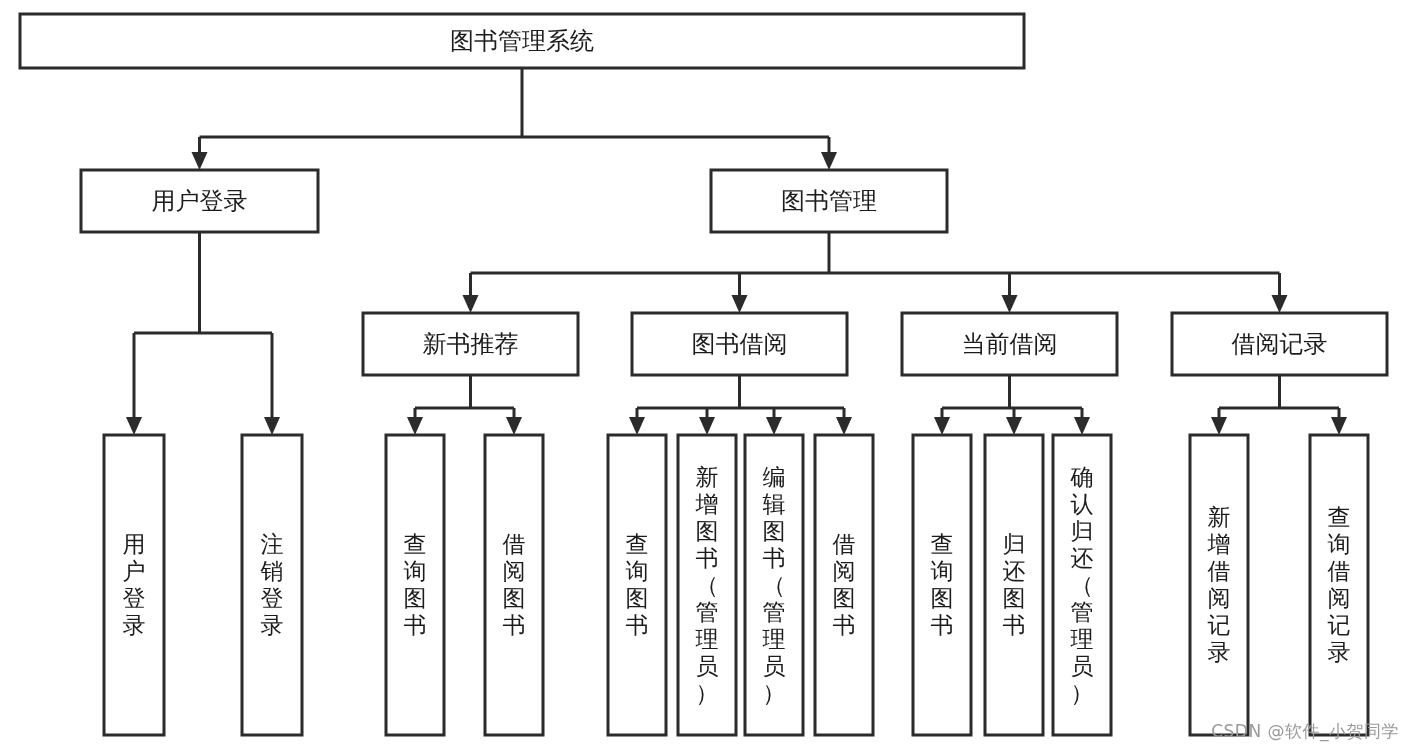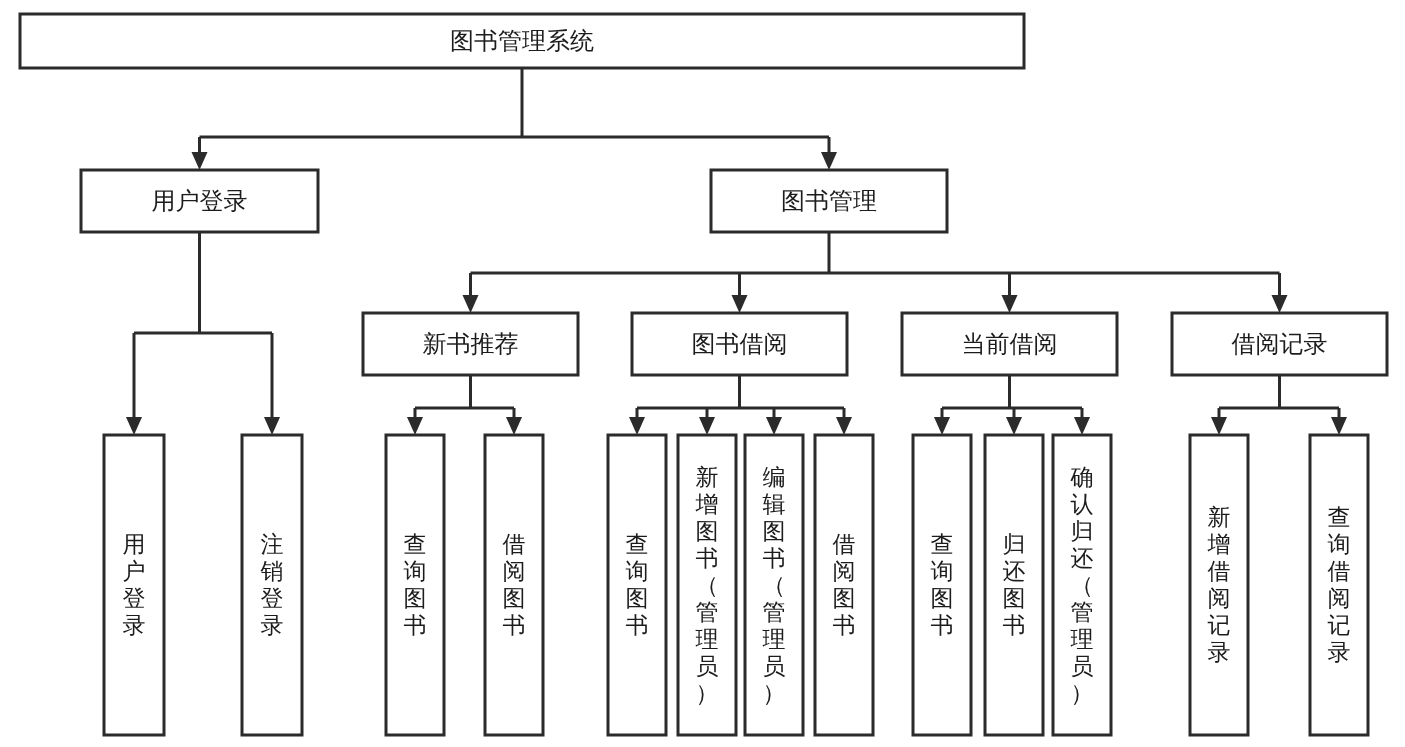--- a/index.html
+++ b/index.html
@@ -202,13 +202,14 @@
         <g>
           <rect x="1190" y="435" width="58" height="300" class="node-rect"></rect>
           <text x="1219" class="node-label-v"><tspan x="1219" y="525">新</tspan><tspan x="1219" y="552">增</tspan><tspan x="1219" y="579">借</tspan><tspan x="1219" y="606">阅</tspan><tspan x="1219" y="633">记</tspan><tspan x="1219" y="660">录</tspan></text>
         </g>
         <g>
           <rect x="1310" y="435" width="58" height="300" class="node-rect"></rect>
           <text x="1339" class="node-label-v"><tspan x="1339" y="525">查</tspan><tspan x="1339" y="552">询</tspan><tspan x="1339" y="579">借</tspan><tspan x="1339" y="606">阅</tspan><tspan x="1339" y="633">记</tspan><tspan x="1339" y="660">录</tspan></text>
         </g>
       </g>
   </svg>
+  <div class="watermark">CSDN @软件_小贺同学</div>
 </div>
 
 </body></html>

